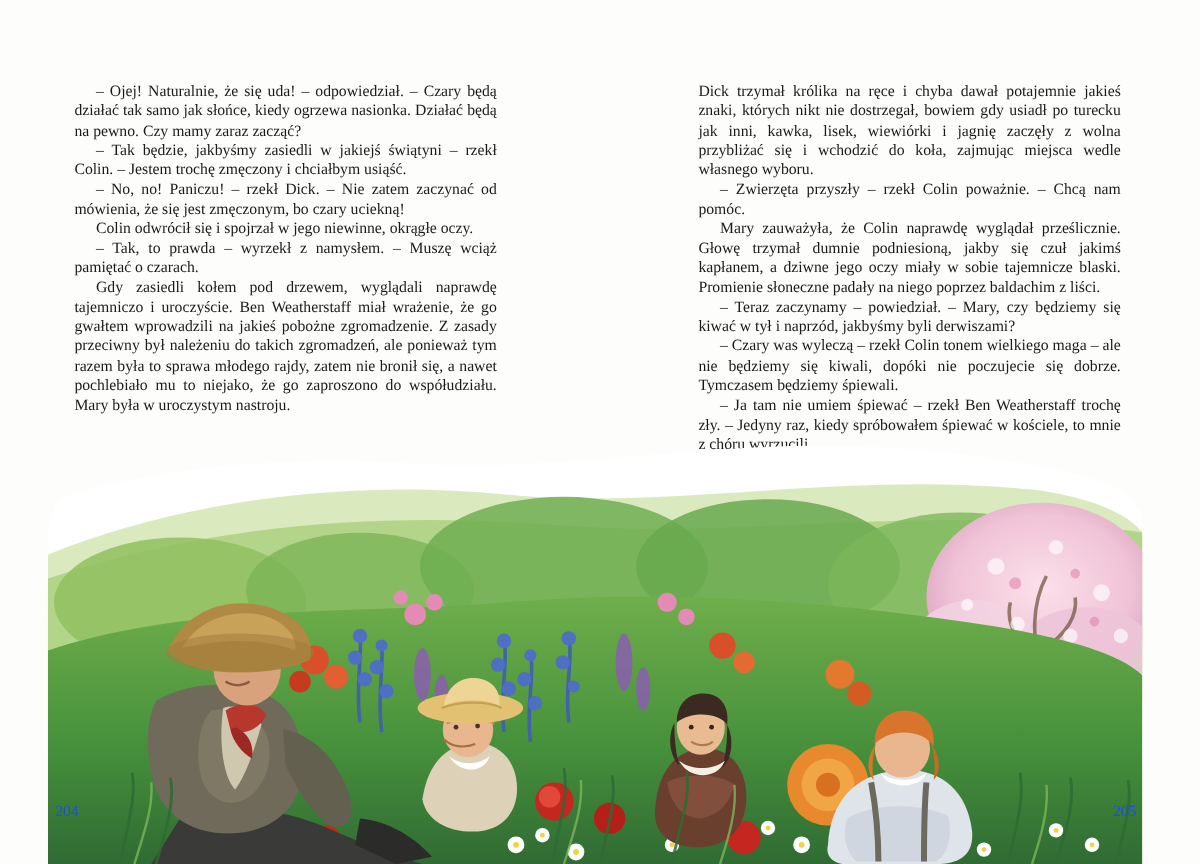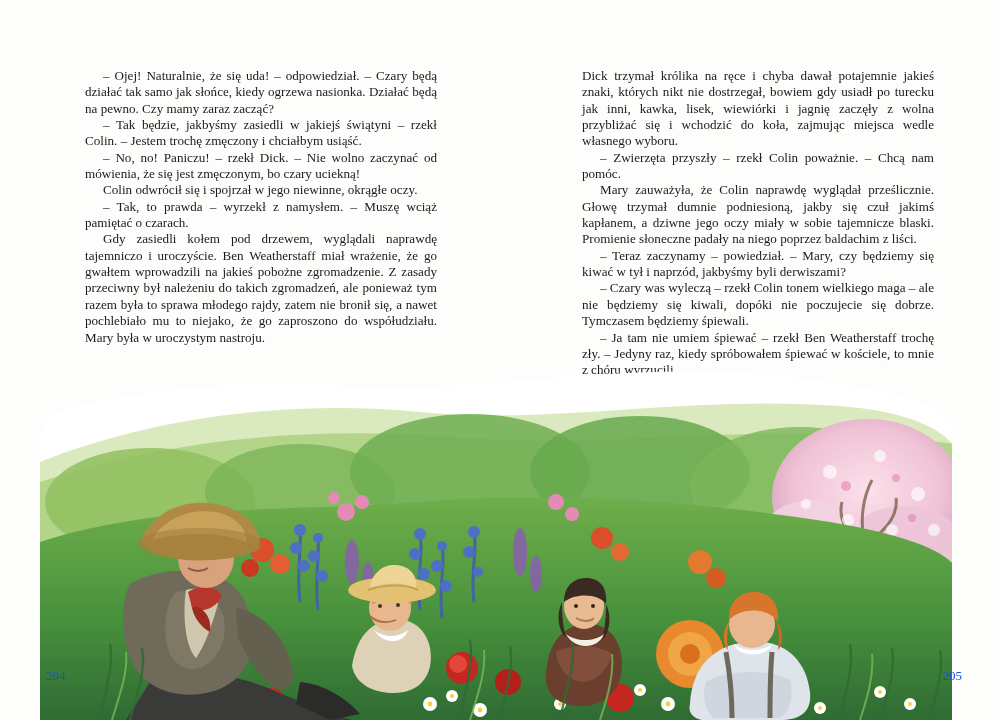--- a/index.html
+++ b/index.html
@@ -21,38 +21,38 @@
     position: absolute;
     top: 68px;
     width: 352px;
     font-size: 13.1px;
     line-height: 16.35px;
     text-align: justify;
     color: #1a1a1a;
     -webkit-hyphens: none;
     hyphens: none;
   }
-  .column.left  { left: 85px; font-family: Liberation Serif, serif; }
+  .column.left  { left: 62px; font-family: Liberation Serif, serif; }
   .column.right { left: 582px; }
 
   .column p {
     margin: 0;
     text-indent: 18px;
   }
   .column p.noindent { text-indent: 0; }
 
   
   .folio {
     position: absolute;
     font-size: 13px;
     color: #1d4ed8;
     font-family: "Liberation Serif", serif;
   }
   .folio.left  { left: 46px;  top: 668px; }
-  .folio.right { right: 38px; top: 668px; }
+  .folio.right { right: 53px; top: 668px; }
 
   
   .illustration {
     position: absolute;
     left: 0;
     top: 352px;
     width: 1000px;
     height: 368px;
     overflow: hidden;
     pointer-events: none;
@@ -60,21 +60,21 @@
   .illustration svg { display: block; }
 </style>
 </head>
 <body>
 
 <div id="page">
 
   <div class="column left">
     <p>– Ojej! Naturalnie, że się uda! – odpowiedział. – Czary będą działać tak samo jak słońce, kiedy ogrzewa nasionka. Działać będą na pewno. Czy mamy zaraz zacząć?</p>
     <p>– Tak będzie, jakbyśmy zasiedli w jakiejś świątyni – rzekł Colin. – Jestem trochę zmęczony i chciałbym usiąść.</p>
-    <p>– No, no! Paniczu! – rzekł Dick. – Nie wolno zaczynać od mówienia, że się jest zmęczonym, bo czary uciekną!</p>
+    <p>– No, no! Paniczu! – rzekł Dick. – Nie zatem zaczynać od mówienia, że się jest zmęczonym, bo czary uciekną!</p>
     <p>Colin odwrócił się i spojrzał w jego niewinne, okrągłe oczy.</p>
     <p>– Tak, to prawda – wyrzekł z namysłem. – Muszę wciąż pamiętać o czarach.</p>
     <p>Gdy zasiedli kołem pod drzewem, wyglądali naprawdę tajemniczo i uroczyście. Ben Weatherstaff miał wrażenie, że go gwałtem wprowadzili na jakieś pobożne zgromadzenie. Z zasady przeciwny był należeniu do takich zgromadzeń, ale ponieważ tym razem była to sprawa młodego rajdy, zatem nie bronił się, a nawet pochlebiało mu to niejako, że go zaproszono do współudziału. Mary była w uroczystym nastroju.</p>
   </div>
 
   <div class="column right">
     <p class="noindent">Dick trzymał królika na ręce i chyba dawał potajemnie jakieś znaki, których nikt nie dostrzegał, bowiem gdy usiadł po turecku jak inni, kawka, lisek, wiewiórki i jagnię zaczęły z wolna przybliżać się i wchodzić do koła, zajmując miejsca wedle własnego wyboru.</p>
     <p>– Zwierzęta przyszły – rzekł Colin poważnie. – Chcą nam pomóc.</p>
     <p>Mary zauważyła, że Colin naprawdę wyglądał prześlicznie. Głowę trzymał dumnie podniesioną, jakby się czuł jakimś kapłanem, a dziwne jego oczy miały w sobie tajemnicze blaski. Promienie słoneczne padały na niego poprzez baldachim z liści.</p>
     <p>– Teraz zaczynamy – powiedział. – Mary, czy będziemy się kiwać w tył i naprzód, jakbyśmy byli derwiszami?</p>

